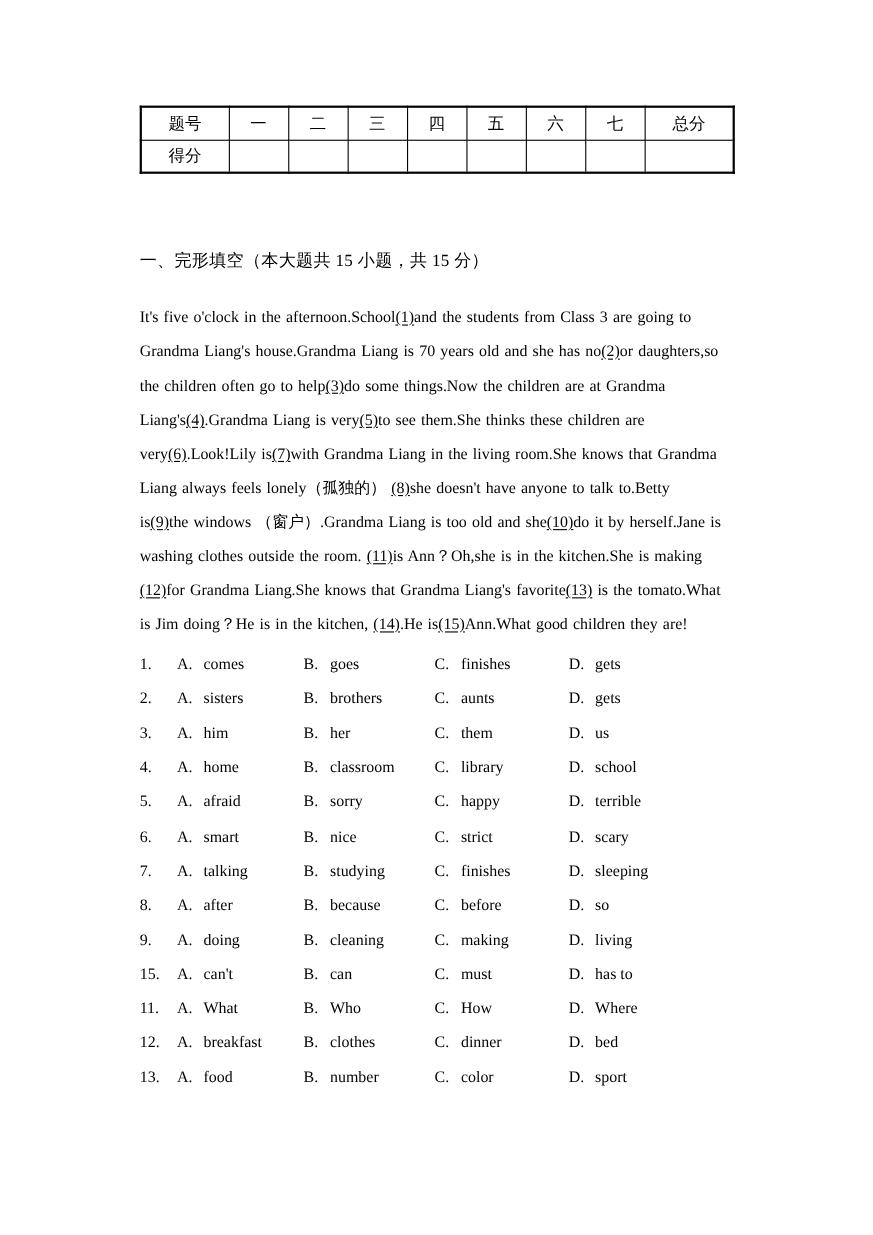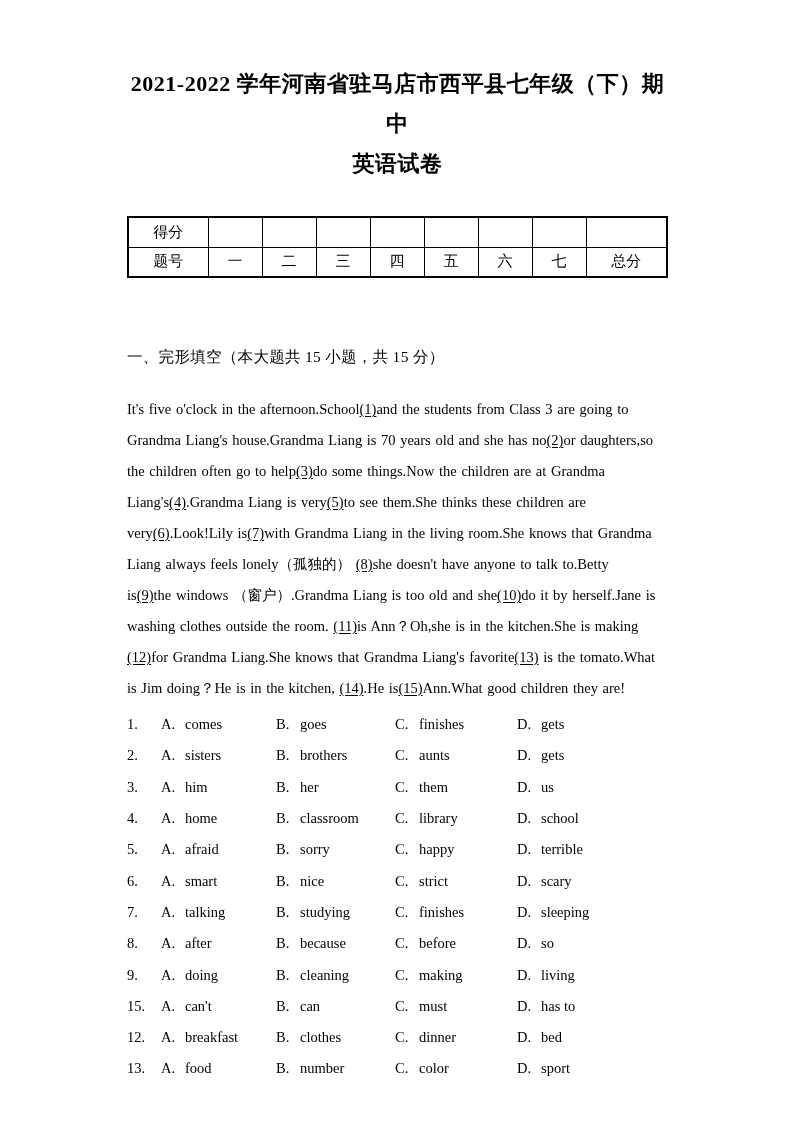--- a/index.html
+++ b/index.html
@@ -42,59 +42,55 @@
     height:31.3px;
     font-size:14.5px;
   }
   .q-opt .opt-label { display:inline-block; min-width:17px; margin-right:7px; }
 </style>
 </head>
 <body>
 
 <div class="page">
 
-  <div class="title">
-    <div>2021-2022 学年河南省驻马店市西平县七年级（下）期中</div>
-    <div>英语试卷</div>
-  </div>
 
   <table class="score-table">
     <colgroup>
       <col style="width:80px">
       <col style="width:54px">
         <col style="width:54px">
         <col style="width:54px">
         <col style="width:54px">
       <col style="width:54px">
         <col style="width:54px">
         <col style="width:54px">
       <col style="width:81px">
     </colgroup>
     <tbody>
       <tr>
+        <td>题号</td>
+      <td>一</td>
+          <td>二</td>
+          <td>三</td>
+          <td>四</td>
+          <td>五</td>
+          <td>六</td>
+          <td>七</td>
+          <td>总分</td>
+        </tr>
+      <tr>
         <td>得分</td>
       <td></td>
           <td></td>
           <td></td>
           <td></td>
           <td></td>
           <td></td>
           <td></td>
           <td></td>
-        </tr>
-      <tr>
-        <td>题号</td>
-      <td>一</td>
-          <td>二</td>
-          <td>三</td>
-          <td>四</td>
-          <td>五</td>
-          <td>六</td>
-          <td>七</td>
-          <td>总分</td>
         </tr>
     </tbody>
   </table>
 
   <div class="section-heading">一、完形填空（本大题共 15 小题，共 15 分）</div>
 
   <p class="passage"><span class="seg">It's five o'clock in the afternoon.School</span><span class="blank">(1)</span><span class="seg">and the students from Class 3 are going to Grandma Liang's house.Grandma Liang is 70 years old and she has no</span><span class="blank">(2)</span><span class="seg">or daughters,so the children often go to help</span><span class="blank">(3)</span><span class="seg">do some things.Now the children are at Grandma Liang's</span><span class="blank">(4)</span><span class="seg">.Grandma Liang is very</span><span class="blank">(5)</span><span class="seg">to see them.She thinks these children are very</span><span class="blank">(6)</span><span class="seg">.Look!Lily is</span><span class="blank">(7)</span><span class="seg">with Grandma Liang in the living room.She knows that Grandma Liang always feels lonely（孤独的） </span><span class="blank">(8)</span><span class="seg">she doesn't have anyone to talk to.Betty is</span><span class="blank">(9)</span><span class="seg">the windows （窗户）.Grandma Liang is too old and she</span><span class="blank">(10)</span><span class="seg">do it by herself.Jane is washing clothes outside the room. </span><span class="blank">(11)</span><span class="seg">is Ann？Oh,she is in the kitchen.She is making </span><span class="blank">(12)</span><span class="seg">for Grandma Liang.She knows that Grandma Liang's favorite</span><span class="blank">(13)</span><span class="seg"> is the tomato.What is Jim doing？He is in the kitchen, </span><span class="blank">(14)</span><span class="seg">.He is</span><span class="blank">(15)</span><span class="seg">Ann.What good children they are!</span></p>
 
   <div class="questions">
       <div class="q-row">
@@ -161,20 +157,27 @@
         <span class="q-opt"><span class="opt-label">D.</span><span>living</span></span>
       </div>
       <div class="q-row">
         <span class="q-num">15.</span>
         <span class="q-opt"><span class="opt-label">A.</span><span>can't</span></span>
         <span class="q-opt"><span class="opt-label">B.</span><span>can</span></span>
         <span class="q-opt"><span class="opt-label">C.</span><span>must</span></span>
         <span class="q-opt"><span class="opt-label">D.</span><span>has to</span></span>
       </div>
       <div class="q-row">
+        <span class="q-num">11.</span>
+        <span class="q-opt"><span class="opt-label">A.</span><span>What</span></span>
+        <span class="q-opt"><span class="opt-label">B.</span><span>Who</span></span>
+        <span class="q-opt"><span class="opt-label">C.</span><span>How</span></span>
+        <span class="q-opt"><span class="opt-label">D.</span><span>Where</span></span>
+      </div>
+      <div class="q-row">
         <span class="q-num">12.</span>
         <span class="q-opt"><span class="opt-label">A.</span><span>breakfast</span></span>
         <span class="q-opt"><span class="opt-label">B.</span><span>clothes</span></span>
         <span class="q-opt"><span class="opt-label">C.</span><span>dinner</span></span>
         <span class="q-opt"><span class="opt-label">D.</span><span>bed</span></span>
       </div>
       <div class="q-row">
         <span class="q-num">13.</span>
         <span class="q-opt"><span class="opt-label">A.</span><span>food</span></span>
         <span class="q-opt"><span class="opt-label">B.</span><span>number</span></span>

